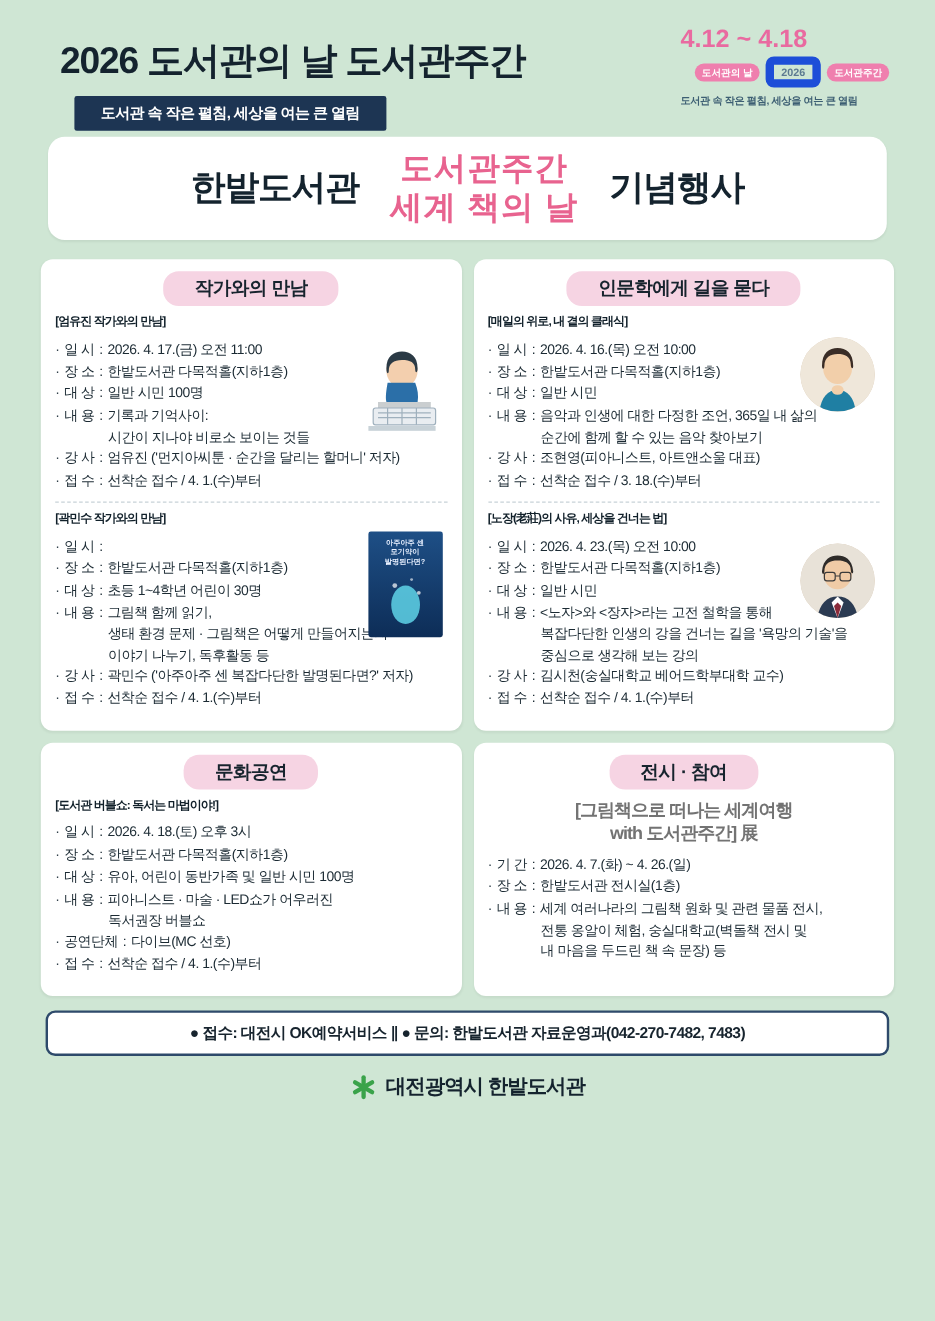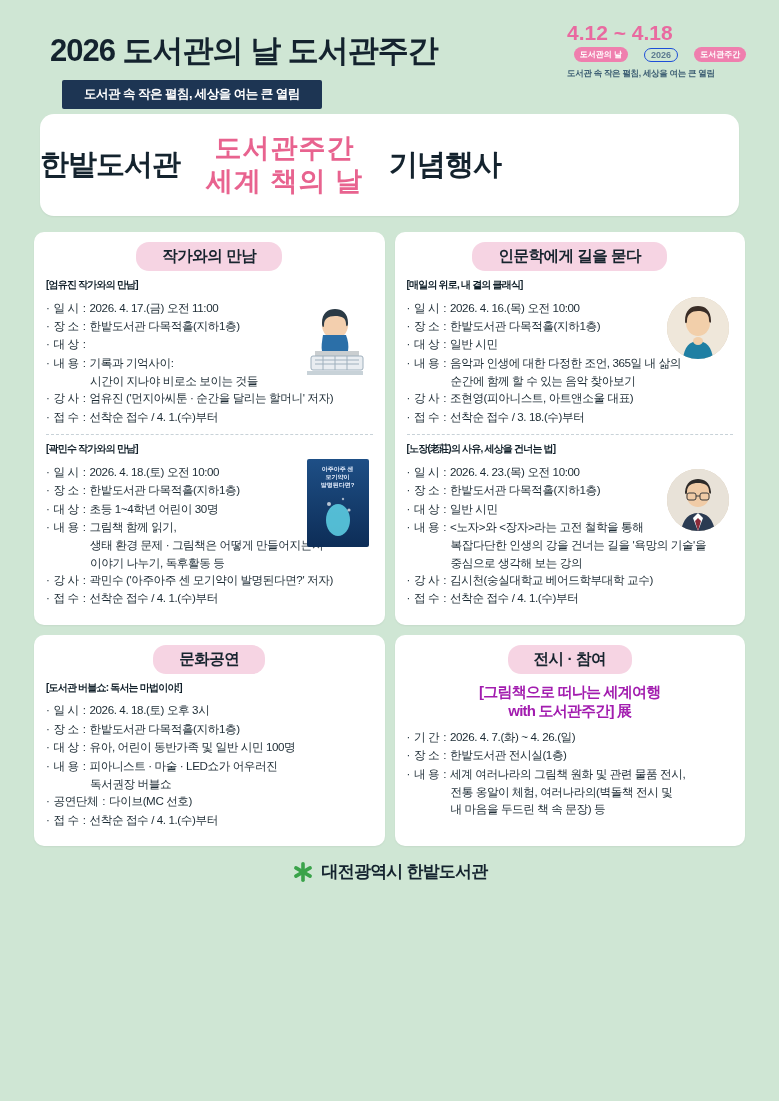--- a/index.html
+++ b/index.html
@@ -29,38 +29,38 @@
   }
   .logo-box{
     position:absolute;right:26px;top:22px;width:186px;height:82px;
     text-align:left;
   }
   .logo-dates{
     font-size:21px;font-weight:bold;color:#e96aa0;letter-spacing:0px;
     line-height:1;
   }
   .logo-mid{
-    margin-top:4px;display:flex;justify-content:center;align-items:center;gap:16px;
+    margin-top:4px;display:flex;justify-content:center;align-items:center;gap:5px;
   }
   .logo-pill{
     background:#ef7fae;color:#fff;font-size:8px;font-weight:bold;
     padding:2px 6px;border-radius:8px;white-space:nowrap;
   }
   .logo-year{
-    font-size:9px;font-weight:bold;color:#5c7a91;border:1px solid #1d4ed8;
+    font-size:9px;font-weight:bold;color:#5c7a91;border:7px solid #1d4ed8;
     padding:1px 6px;border-radius:7px;
   }
   .logo-tag{
     margin-top:6px;font-size:8.5px;color:#3d5f73;font-weight:bold;letter-spacing:-0.3px;
   }
 
   
   .title-card{
     margin:2px 40px 0 40px;background:#ffffff;border-radius:14px;
-    height:102px;display:flex;align-items:center;gap:26px;
+    height:86px;display:flex;align-items:center;justify-content:center;gap:26px;
     box-shadow:0 1px 2px rgba(0,0,0,0.06);
   }
   .tc-left,.tc-right{
     font-size:29px;font-weight:bold;color:#14232e;letter-spacing:-1px;
   }
   .tc-mid{
     text-align:center;color:#e8638f;font-weight:bold;font-size:27px;
     line-height:1.22;letter-spacing:1px;
   }
 
@@ -78,21 +78,21 @@
     display:block;margin:0 auto 8px auto;width:fit-content;
     background:#f6d4e3;color:#17242e;font-weight:bold;font-size:15.5px;
     padding:4px 26px;border-radius:13px;letter-spacing:-0.5px;
   }
   .event{margin-bottom:6px;position:relative;}
   .ev-title{
     font-size:10px;font-weight:bold;color:#11202a;letter-spacing:-0.8px;
     margin:2px 0 7px 0;line-height:1.25;
   }
   .ev-title-2{
-    font-size:15px;font-weight:bold;color:#a21caf;letter-spacing:-0.8px;
+    font-size:15px;font-weight:bold;color:#737373;letter-spacing:-0.8px;
     margin:2px 0 7px 0;line-height:1.3;text-align:center;
   }
   .rows{font-size:11.6px;line-height:1.5;letter-spacing:-0.4px;color:#1b2a33;}
   .row{display:flex;gap:4px;margin-bottom:1px;}
   .bullet{color:#2b3a45;}
   .lbl{white-space:nowrap;}
   .val{flex:1;}
   .cont{padding-left:44px;}
   .hr{border:0;border-top:1px dashed #c8d2d8;margin:9px 0 8px 0;}
 
@@ -191,20 +191,21 @@
           <div class="row">
               <span class="bullet">·</span>
               <span class="lbl">장 소</span>
               <span>:</span>
               <span class="val">한밭도서관 다목적홀(지하1층)</span>
             </div>
           <div class="row">
               <span class="bullet">·</span>
               <span class="lbl">대 상</span>
               <span>:</span>
+              <span class="val">일반 시민 100명</span>
             </div>
           <div class="row">
               <span class="bullet">·</span>
               <span class="lbl">내 용</span>
               <span>:</span>
               <span class="val">기록과 기억사이:</span>
             </div>
           <div class="cont">시간이 지나야 비로소 보이는 것들</div>
           <div class="row">
               <span class="bullet">·</span>
@@ -233,21 +234,20 @@
             <circle cx="36" cy="9" r="1.2" fill="#ffffff" opacity="0.6"></circle>
           </svg>
         </div>
 
         <div class="ev-title">[곽민수 작가와의 만남]</div>
         <div class="rows">
           <div class="row">
               <span class="bullet">·</span>
               <span class="lbl">일 시</span>
               <span>:</span>
-              <span class="val">2026. 4. 18.(토) 오전 10:00</span>
             </div>
           <div class="row">
               <span class="bullet">·</span>
               <span class="lbl">장 소</span>
               <span>:</span>
               <span class="val">한밭도서관 다목적홀(지하1층)</span>
             </div>
           <div class="row">
               <span class="bullet">·</span>
               <span class="lbl">대 상</span>
@@ -259,21 +259,21 @@
               <span class="lbl">내 용</span>
               <span>:</span>
               <span class="val">그림책 함께 읽기,</span>
             </div>
           <div class="cont">생태 환경 문제 · 그림책은 어떻게 만들어지는지</div>
           <div class="cont">이야기 나누기, 독후활동 등</div>
           <div class="row">
               <span class="bullet">·</span>
               <span class="lbl">강 사</span>
               <span>:</span>
-              <span class="val">곽민수 ('아주아주 센 모기약이 발명된다면?' 저자)</span>
+              <span class="val">곽민수 ('아주아주 센 복잡다단한 발명된다면?' 저자)</span>
             </div>
           <div class="row">
               <span class="bullet">·</span>
               <span class="lbl">접 수</span>
               <span>:</span>
               <span class="val">선착순 접수 / 4. 1.(수)부터</span>
             </div>
         </div>
       </div>
     </div>
@@ -456,28 +456,37 @@
               <span class="lbl">장 소</span>
               <span>:</span>
               <span class="val">한밭도서관 전시실(1층)</span>
             </div>
           <div class="row">
               <span class="bullet">·</span>
               <span class="lbl">내 용</span>
               <span>:</span>
               <span class="val">세계 여러나라의 그림책 원화 및 관련 물품 전시,</span>
             </div>
-          <div class="cont">전통 옹알이 체험, 여러나라의(벽돌책 전시 및</div>
+          <div class="cont">전통 옹알이 체험, 숭실대학교(벽돌책 전시 및</div>
           <div class="cont">내 마음을 두드린 책 속 문장) 등</div>
         </div>
       </div>
     </div>
 
   </div>
 
+  <div class="footer-bar">
+    <span class="dot">●</span>
+    <span>접수:</span>
+    <span>대전시 OK예약서비스</span>
+    <span>∥</span>
+    <span class="dot">●</span>
+    <span>문의:</span>
+    <span>한밭도서관 자료운영과(042-270-7482, 7483)</span>
+  </div>
 
   <div class="org">
     <svg class="org-mark" viewBox="0 0 22 22">
       <g fill="#3aa34a">
         <rect x="9.2" y="1" width="3.6" height="20" rx="1.8"></rect>
         <rect x="9.2" y="1" width="3.6" height="20" rx="1.8" transform="rotate(60 11 11)"></rect>
         <rect x="9.2" y="1" width="3.6" height="20" rx="1.8" transform="rotate(120 11 11)"></rect>
       </g>
     </svg>
     <span class="org-name">대전광역시 한밭도서관</span>

